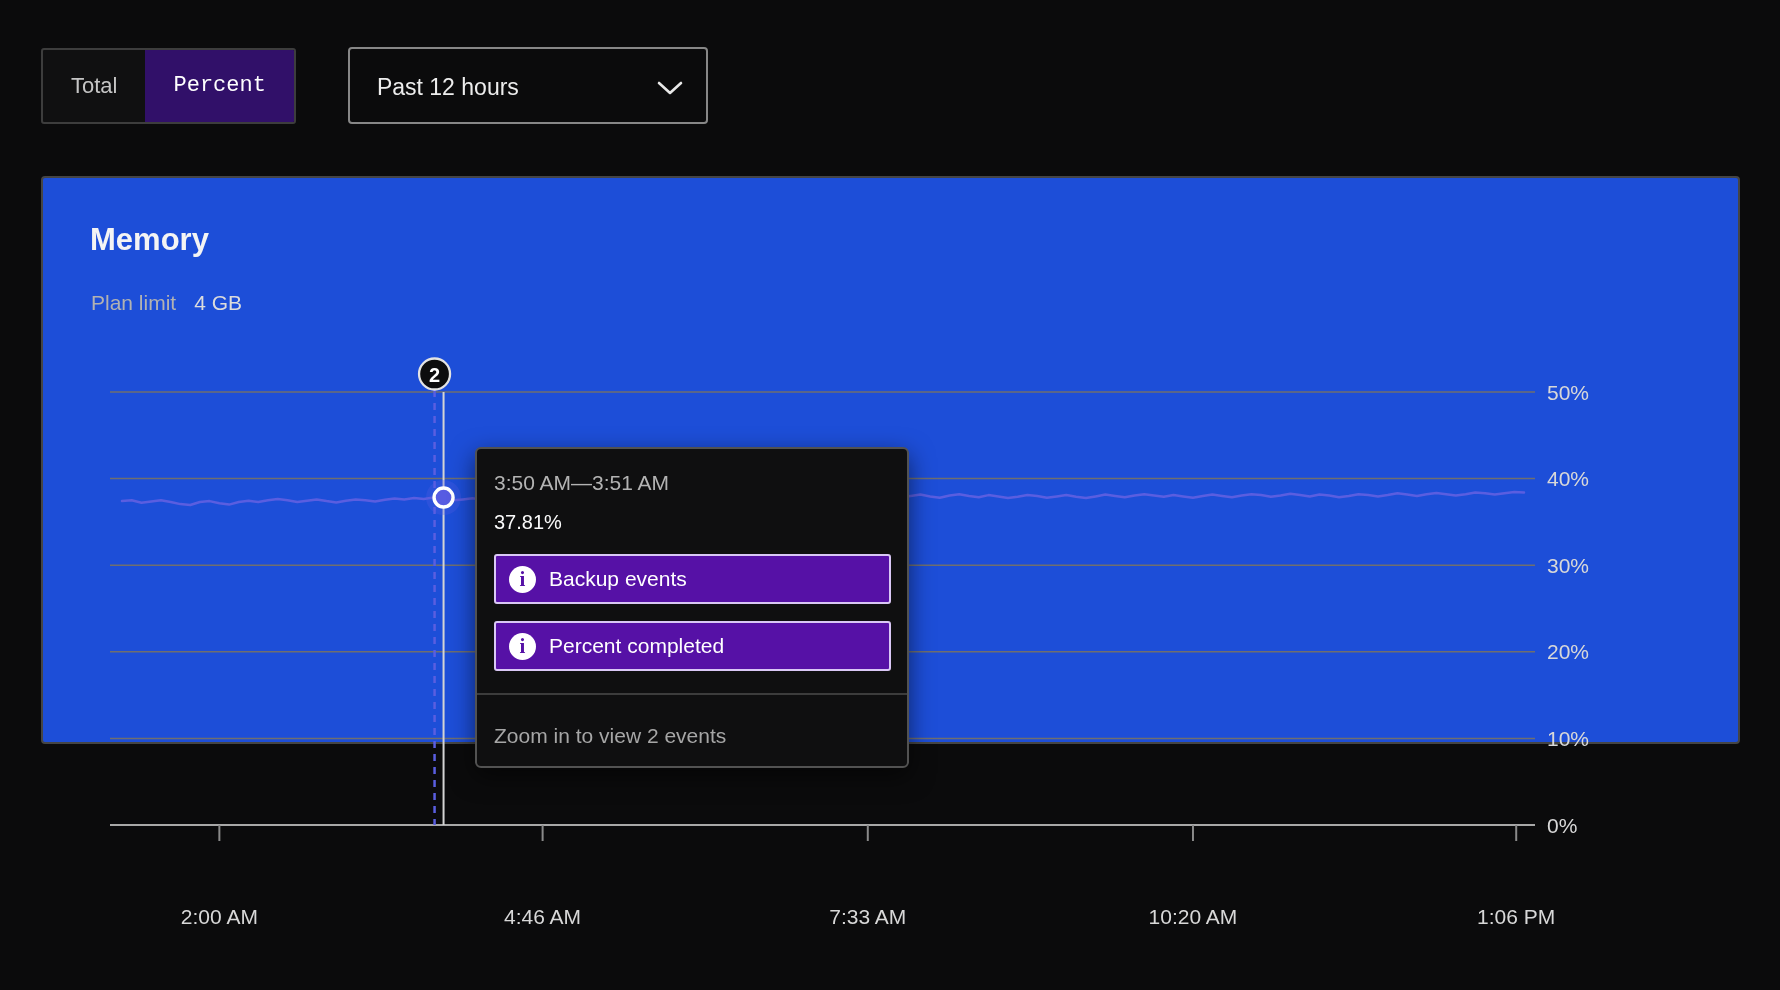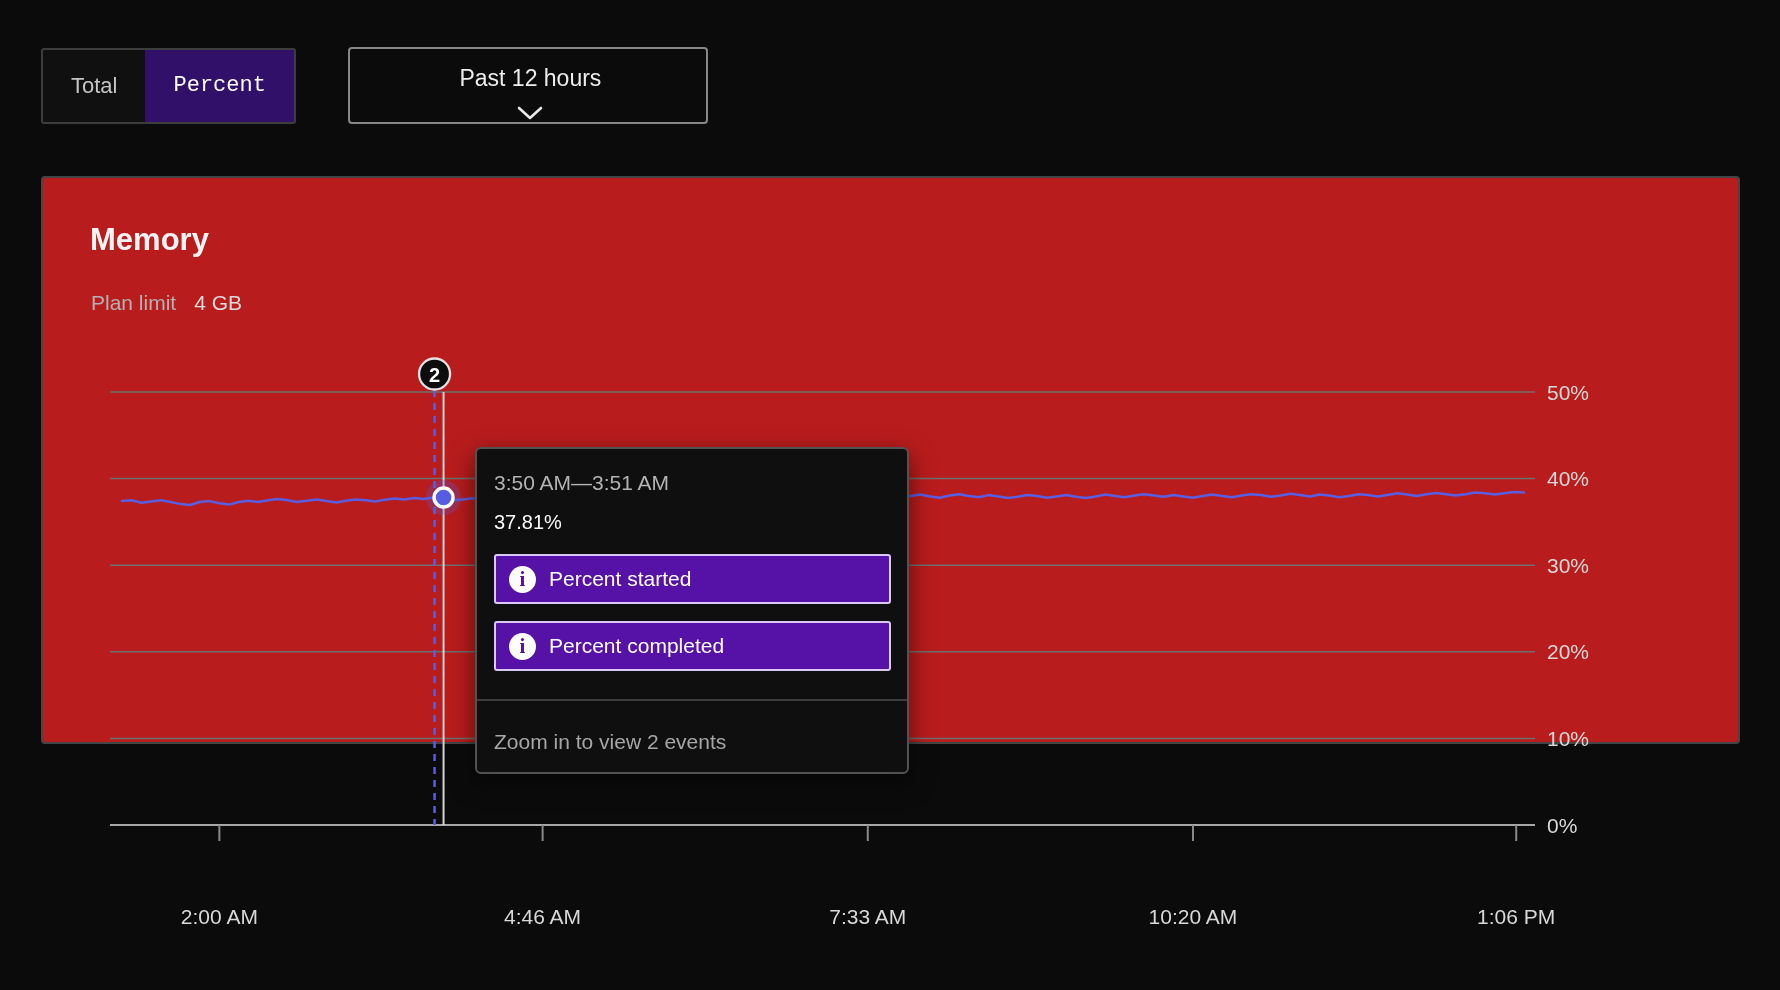--- a/index.html
+++ b/index.html
@@ -15,40 +15,40 @@
   .toggle-btn{
     border:none;background:transparent;cursor:pointer;
     padding:0 28px;display:flex;align-items:center;justify-content:center;
     color:#c5c5c5;font-size:22px;font-family:inherit;height:100%;
   }
   .toggle-btn.selected{background:#311069;color:#ffffff;font-family:Liberation Mono, monospace;}
   .dropdown{
     width:360px;height:77px;box-sizing:border-box;
     border:2px solid #878787;border-radius:4px;background:transparent;
     display:flex;align-items:center;justify-content:space-between;
-    padding:16px 22px 0 27px;cursor:pointer;flex-direction:column;
+    padding:4px 22px 0 27px;cursor:pointer;
   }
   .dropdown-value{color:#ededed;font-size:23px;}
   
   .card{
     position:absolute;left:41px;top:176px;width:1699px;height:568px;box-sizing:border-box;
-    background:#b91c1c;border:2px solid #454545;border-radius:4px;
+    background:#1d4ed8;border:2px solid #454545;border-radius:4px;
   }
   .card-title{position:absolute;left:47px;top:46px;font-size:31px;font-weight:bold;color:#f4f4f4;line-height:1;}
   .plan-limit{position:absolute;left:48px;top:112px;font-size:21px;color:#b2b2b2;line-height:1.2;}
   .plan-limit .plan-value{color:#dcdcdc;margin-left:18px;}
   .chart-svg{position:absolute;left:0;top:0;width:1695px;height:763px;}
   .chart-svg text{font-family:"Liberation Sans",sans-serif;}
   
   .tooltip{
     position:absolute;left:432px;top:269px;width:434px;box-sizing:border-box;z-index:5;
     background:#0f0f10;border:2px solid #525252;border-radius:6px;
     box-shadow:0 8px 24px rgba(0,0,0,0.55);
   }
-  .tooltip-body{padding:21px 16px 11px 17px;}
+  .tooltip-body{padding:21px 16px 5px 17px;}
   .tooltip-time{color:#b3b3b3;font-size:21px;margin-bottom:15px;line-height:1.2;}
   .tooltip-value{color:#fafafa;font-size:20px;margin-bottom:20px;line-height:1.2;}
   .event-badge{
     height:50px;box-sizing:border-box;border-radius:3px;
     background:#5611a6;border:2px solid #d9c7f5;
     display:flex;align-items:center;gap:13px;padding:0 13px;
     color:#ffffff;font-size:21px;margin-bottom:17px;
   }
   .info-icon{
     width:27px;height:27px;border-radius:50%;background:#ffffff;color:#5611a6;
@@ -127,21 +127,21 @@
         <circle cx="400.55555555555554" cy="319.56539999999995" r="9.5" fill="#575ce2" stroke="#ffffff" stroke-width="3.4"></circle>
       </g>
   </svg>
 
   <div class="tooltip">
     <div class="tooltip-body">
       <div class="tooltip-time">3:50 AM—3:51 AM</div>
       <div class="tooltip-value">37.81%</div>
       <div class="event-badge">
         <span class="info-icon">i</span>
-        <span>Percent started</span>
+        <span>Backup events</span>
       </div>
       <div class="event-badge">
         <span class="info-icon">i</span>
         <span>Percent completed</span>
       </div>
     </div>
     <div class="tooltip-footer">Zoom in to view 2 events</div>
   </div>
 </div>
 

